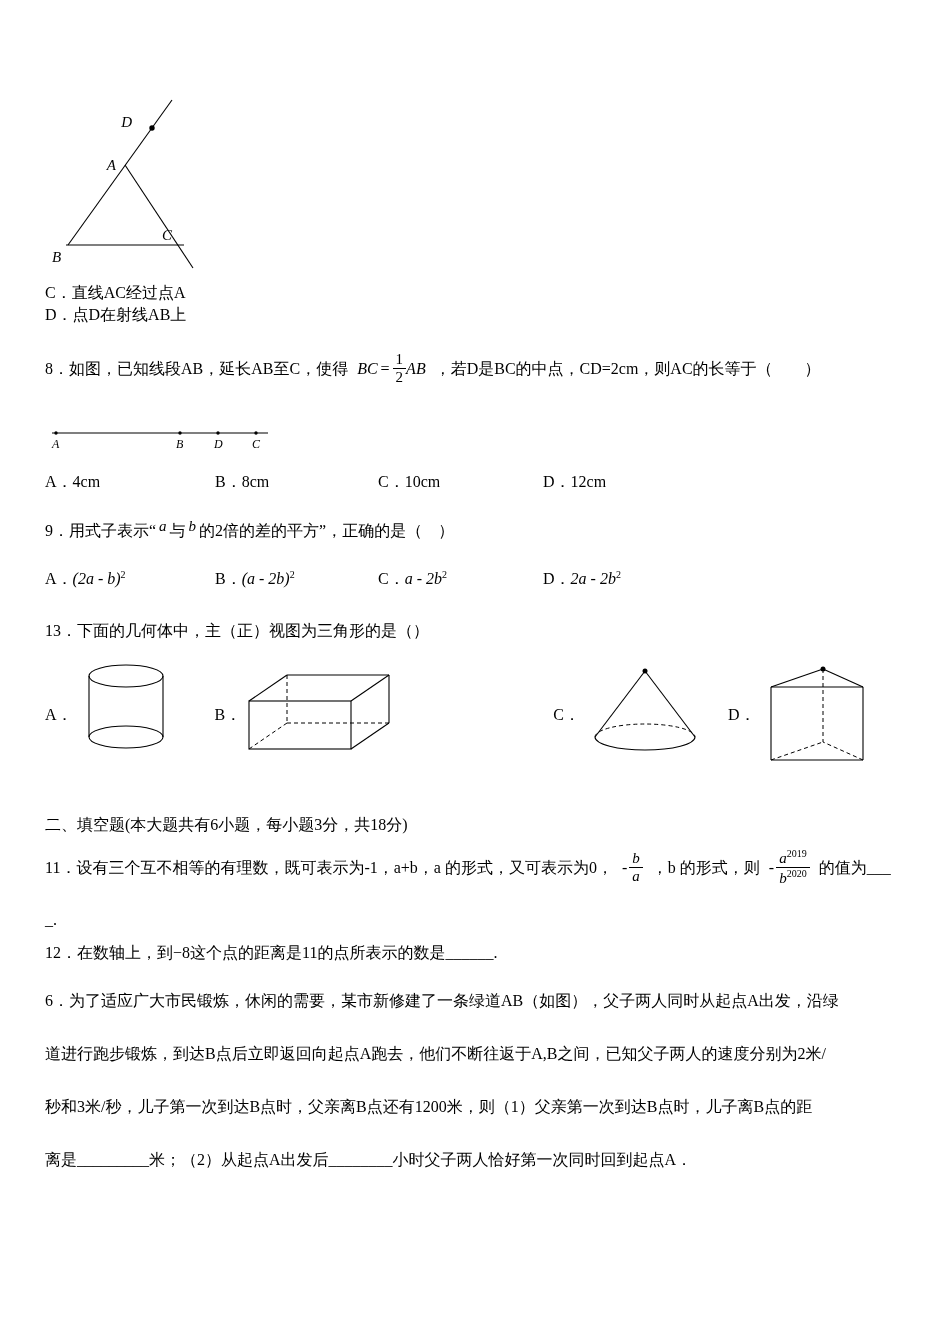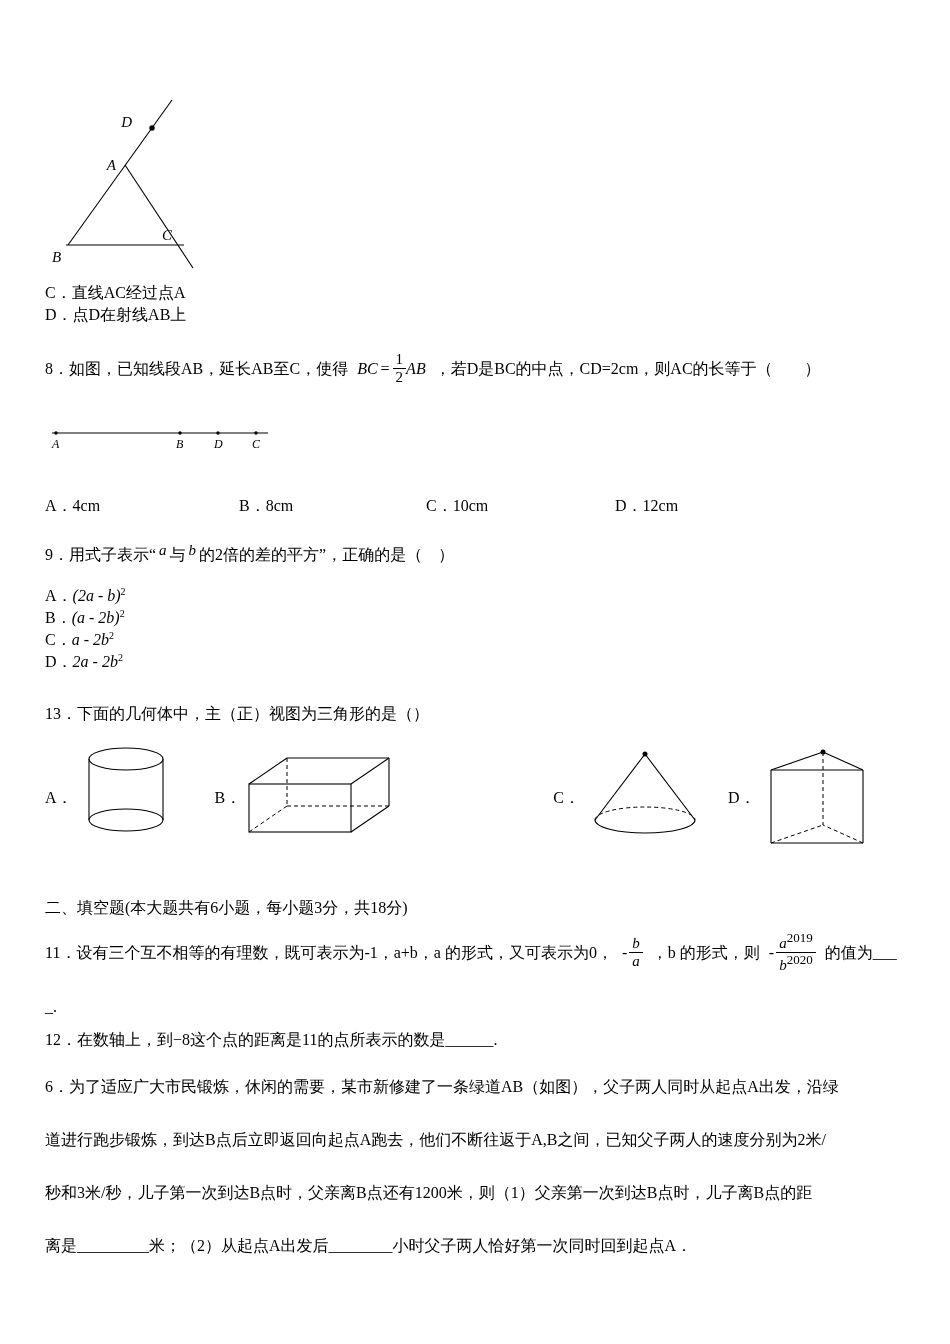--- a/index.html
+++ b/index.html
@@ -11,21 +11,21 @@
   svg{display:block;}
   .mv{font-style:italic;font-family:"Liberation Serif","DejaVu Serif",serif;}
   .raisedvar{font-style:italic;vertical-align:5px;font-size:15px;margin:0 3px;}
   .nowrap{white-space:nowrap;}
   
   .fracblock{display:inline-flex;align-items:center;margin:0 9px;}
   .fsign{margin-right:2px;}
   .vfrac{display:inline-flex;flex-direction:column;align-items:center;line-height:1.15;font-size:15px;}
   .fnum{padding:0 3px;}
   .fden{border-top:1px solid #000;padding:0 3px;}
-  .fsup{font-size:13px;font-style:normal;}
+  .fsup{font-size:10px;font-style:normal;}
   
   .optrow{display:flex;white-space:nowrap;}
   .q7row{margin-top:0;}
   .q7c1{width:330px;}
   .c1{width:170px;} .c2{width:163px;} .c3{width:165px;}
   .flexline{display:flex;align-items:center;white-space:nowrap;}
   .figrow{display:flex;align-items:flex-start;margin-top:22px;}
   .figlabel{align-self:center;}
   .mathopt sup{font-size:10px;}
   .q13line{white-space:nowrap;line-height:53px;}
@@ -70,32 +70,32 @@
     <circle cx="6" cy="8" r="1.7" fill="#000"></circle>
     <circle cx="130" cy="8" r="1.7" fill="#000"></circle>
     <circle cx="168" cy="8" r="1.7" fill="#000"></circle>
     <circle cx="206" cy="8" r="1.7" fill="#000"></circle>
     <text x="2" y="23" font-size="12" font-style="italic">A</text>
     <text x="126" y="23" font-size="12" font-style="italic">B</text>
     <text x="164" y="23" font-size="12" font-style="italic">D</text>
     <text x="202" y="23" font-size="12" font-style="italic">C</text>
   </svg>
 
-  <div class="optrow" style="margin-top:44px;gap:24px;">
+  <div class="optrow" style="margin-top:20px;">
     <div class="c1"><span>A．</span><span>4cm</span></div>
     <div class="c2"><span>B．</span><span>8cm</span></div>
     <div class="c3"><span>C．</span><span>10cm</span></div>
     <div><span>D．</span><span>12cm</span></div>
   </div>
 
   <div class="nowrap" style="margin-top:24px;">
     <span>9．用式子表示“</span><span class="raisedvar">a</span><span>与</span><span class="raisedvar">b</span><span>的2倍的差的平方”，正确的是（　）</span>
   </div>
 
-  <div class="optrow" style="margin-top:19px;flex-direction:column;">
+  <div class="optrow" style="margin-top:26px;">
     <div class="c1 mathopt"><span>A．</span><i class="mv">(2a - b)</i><sup>2</sup></div>
     <div class="c2 mathopt"><span>B．</span><i class="mv">(a - 2b)</i><sup>2</sup></div>
     <div class="c3 mathopt"><span>C．</span><i class="mv">a - 2b</i><sup>2</sup></div>
     <div class="mathopt"><span>D．</span><i class="mv">2a - 2b</i><sup>2</sup></div>
   </div>
 
   <div class="nowrap" style="margin-top:30px;">13．下面的几何体中，主（正）视图为三角形的是（）</div>
 
   <div class="figrow">
     <div class="figlabel">A．</div>

